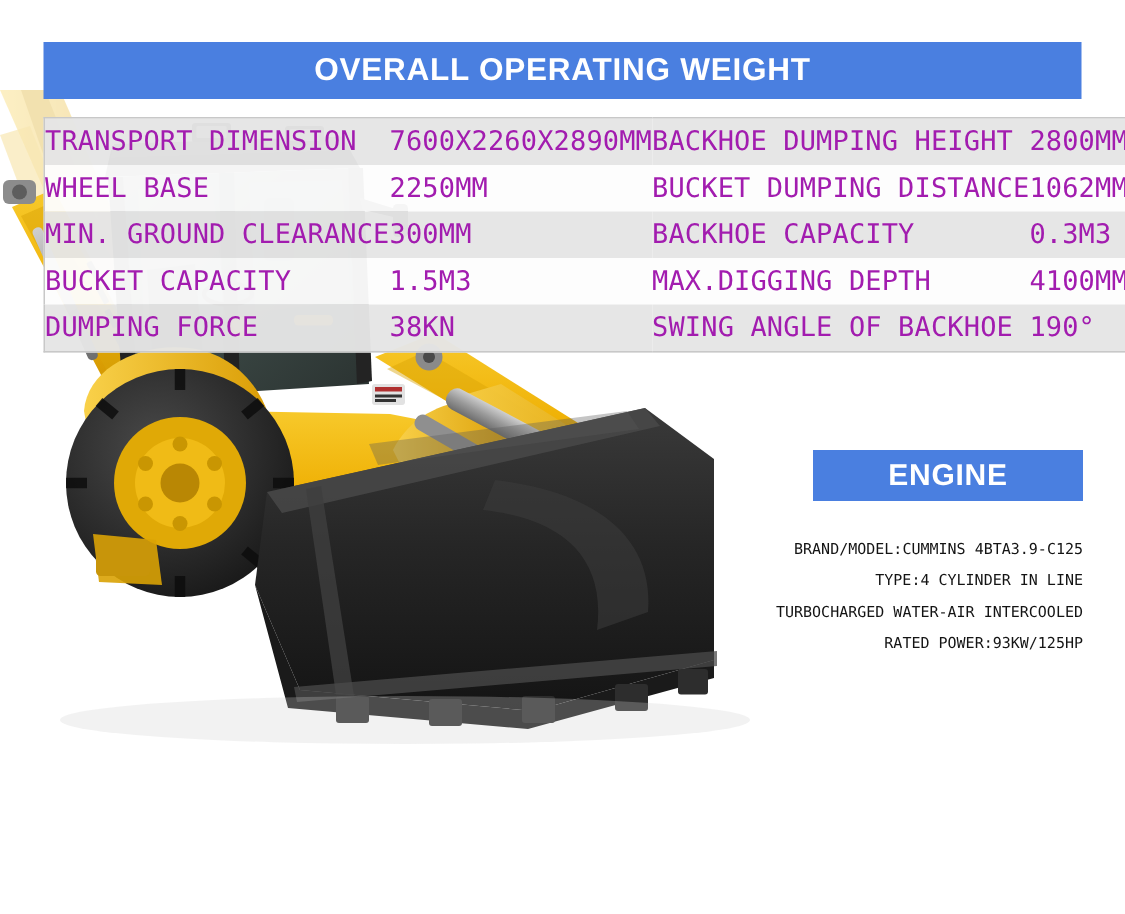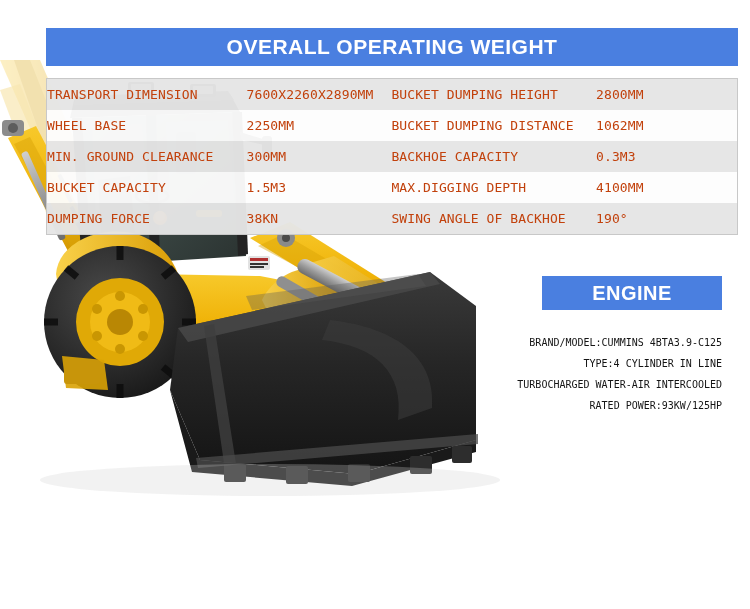--- a/index.html
+++ b/index.html
@@ -22,21 +22,21 @@
     top: 60px;
     width: 560px;
     height: 500px;
     z-index: 0;
   }
   #photo-layer svg { display: block; width: 100%; height: 100%; }
 
   
   #spec-panel {
     position: absolute;
-    left: 46px;
+    left: 29px;
     top: 28px;
     width: 692px;
     z-index: 3;
   }
 
   .banner {
     background: #4a7fe0;
     color: #ffffff;
     text-align: center;
     font-weight: bold;
@@ -52,40 +52,40 @@
     margin-top: 12px;
     border: 1px solid #c8c8c8;
     border-collapse: collapse;
     width: 692px;
     background: rgba(255,255,255,0.72);
   }
   #spec-table tr.row-odd  { background: rgba(226,226,226,0.88); }
   #spec-table tr.row-even { background: rgba(253,253,253,0.86); }
   #spec-table td {
     height: 31px;
-    font-size: 13px;
-    color: #c2410c;
+    font-size: 18px;
+    color: #a21caf;
     font-family: "DejaVu Sans Mono", "Liberation Mono", monospace;
     letter-spacing: 0.1px;
     white-space: nowrap;
     padding: 0;
     border: none;
   }
   td.lbl  { padding-left: 10px; text-align: left; }
   td.val  { padding-right: 10px; text-align: left; }
   td.lbl-l { width: 200px; }
   td.val-l { width: 145px; }
   td.lbl-r { width: 205px; padding-left: 14px; }
   td.val-r { width: 142px; }
 
   
   #engine-block {
     position: absolute;
     left: 438px;
-    top: 276px;
+    top: 300px;
     width: 284px;
     z-index: 3;
     text-align: right;
   }
   #engine-banner {
     display: block;
     margin-left: auto;
     width: 180px;
     height: 34px;
     line-height: 34px;
@@ -294,21 +294,21 @@
 
 <div id="spec-panel">
 
   <div class="banner" id="overall-banner">OVERALL OPERATING WEIGHT</div>
 
   <table id="spec-table">
     <tbody>
       <tr class="row-odd">
         <td class="lbl lbl-l">TRANSPORT DIMENSION</td>
         <td class="val val-l">7600X2260X2890MM</td>
-        <td class="lbl lbl-r">BUCKET DUMPING HEIGHT</td>
+        <td class="lbl lbl-r">BACKHOE DUMPING HEIGHT</td>
         <td class="val val-r">2800MM</td>
       </tr>
       <tr class="row-even">
         <td class="lbl lbl-l">WHEEL BASE</td>
         <td class="val val-l">2250MM</td>
         <td class="lbl lbl-r">BUCKET DUMPING DISTANCE</td>
         <td class="val val-r">1062MM</td>
       </tr>
       <tr class="row-odd">
         <td class="lbl lbl-l">MIN. GROUND CLEARANCE</td>

